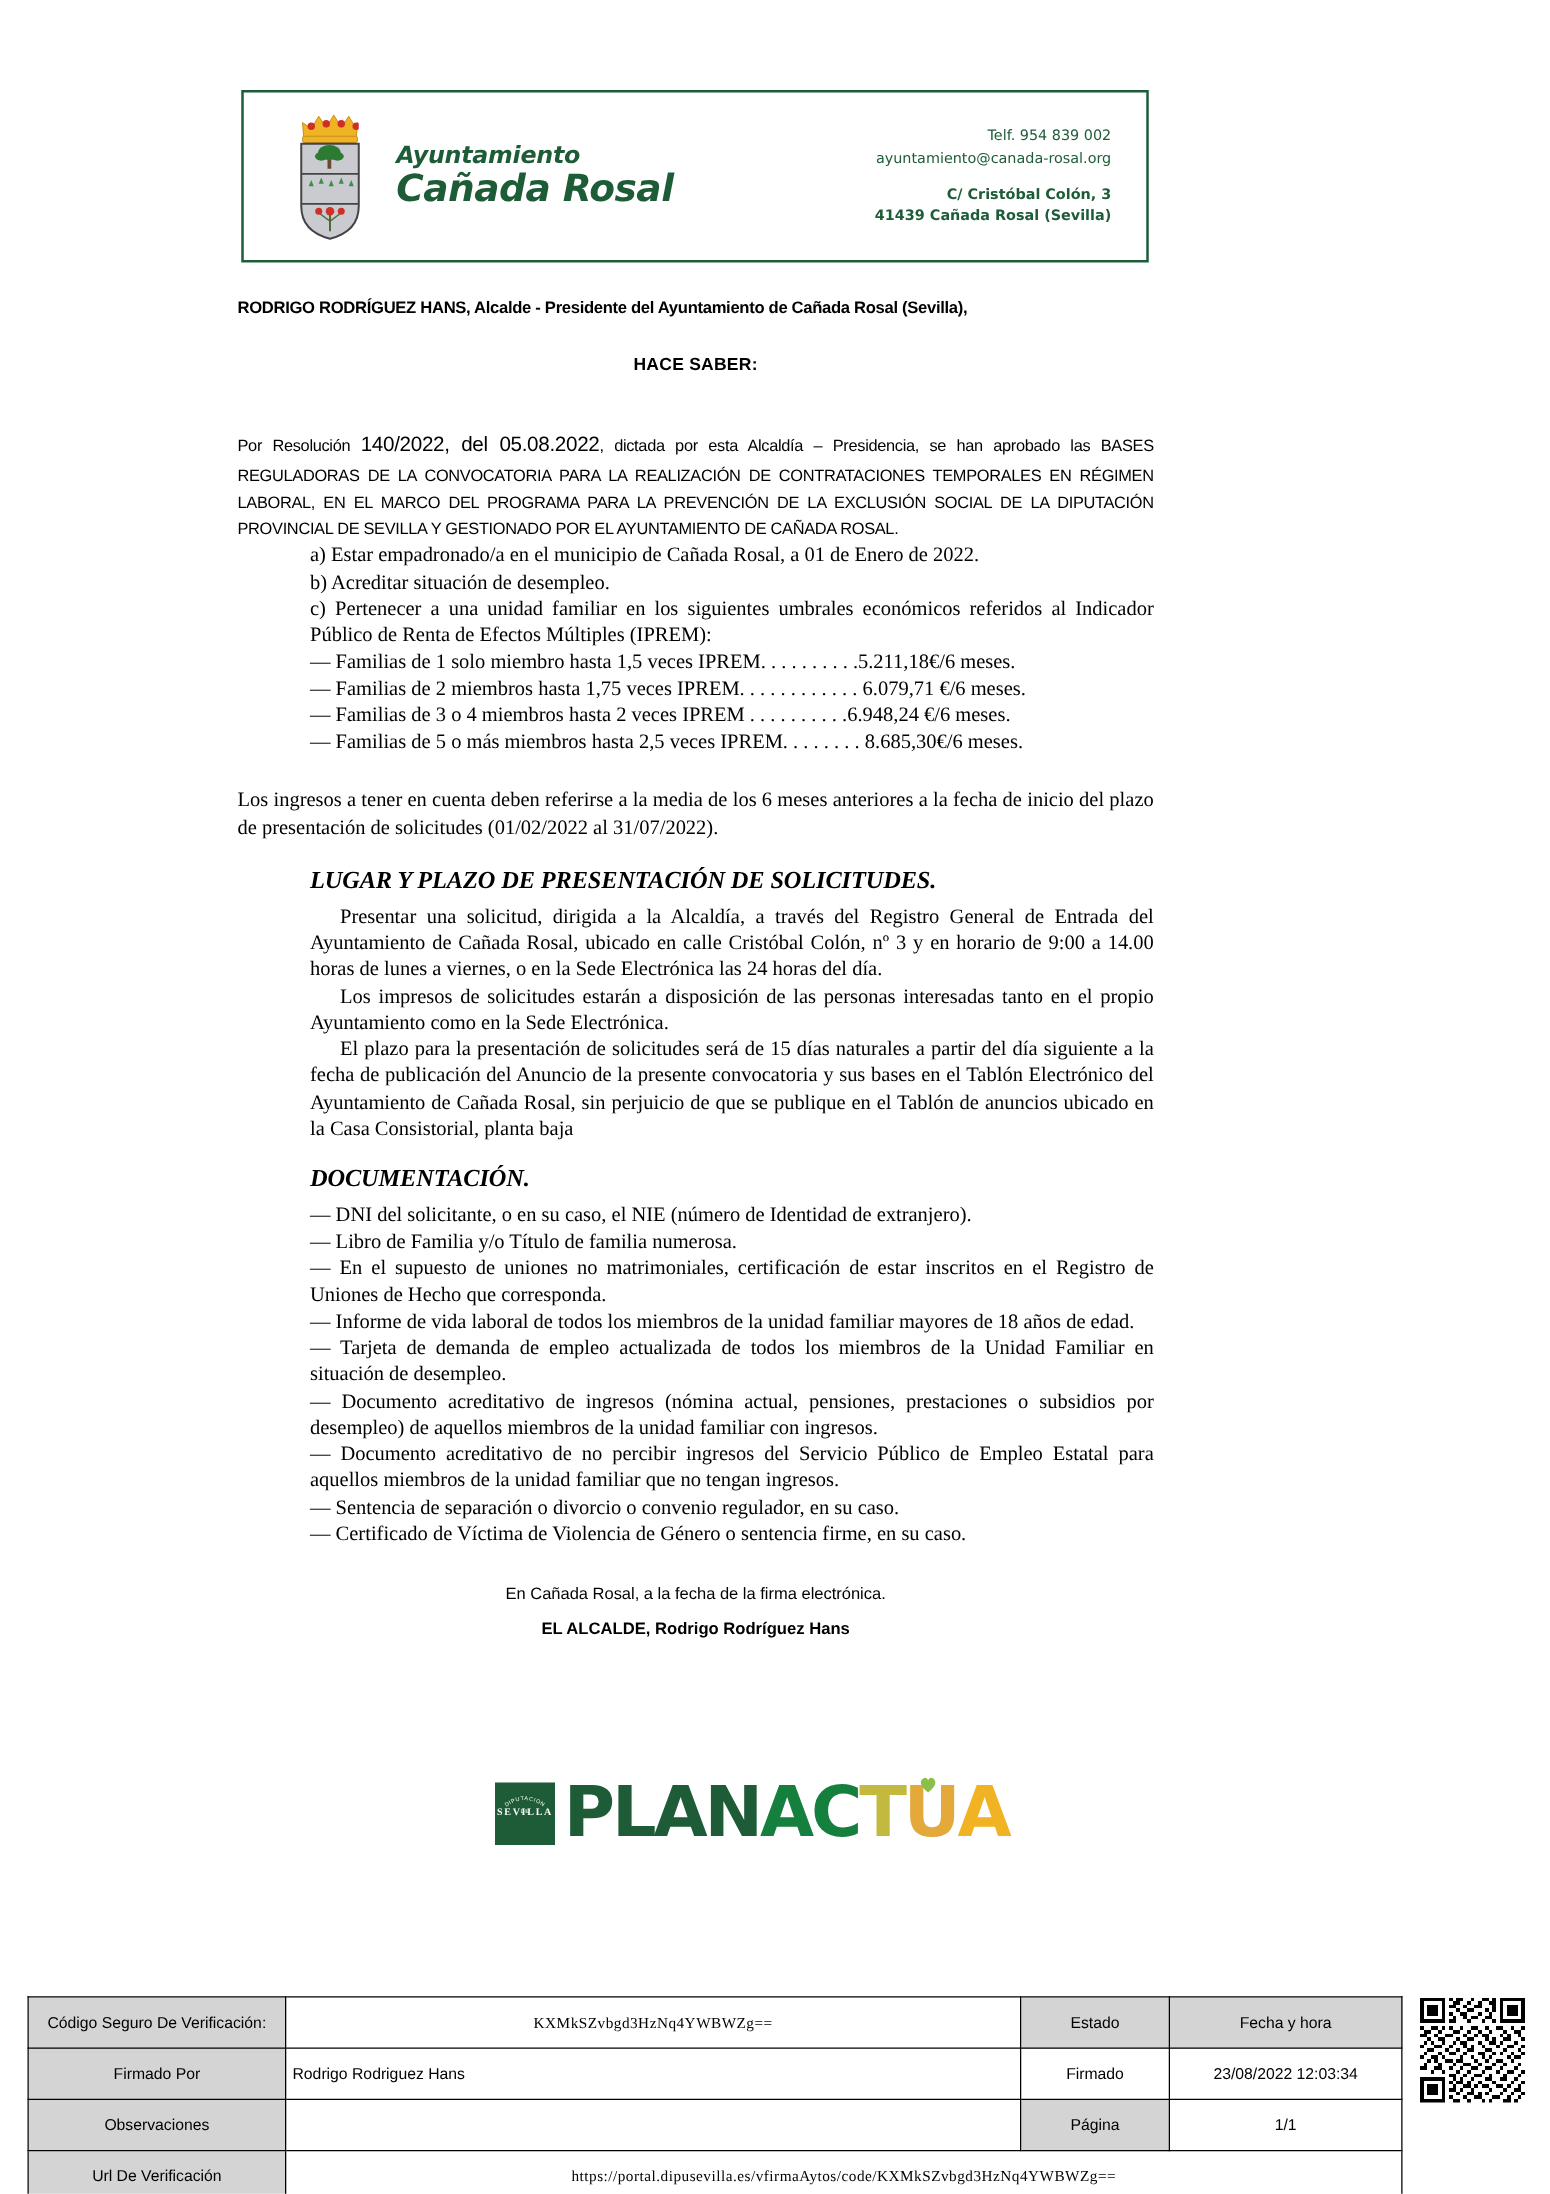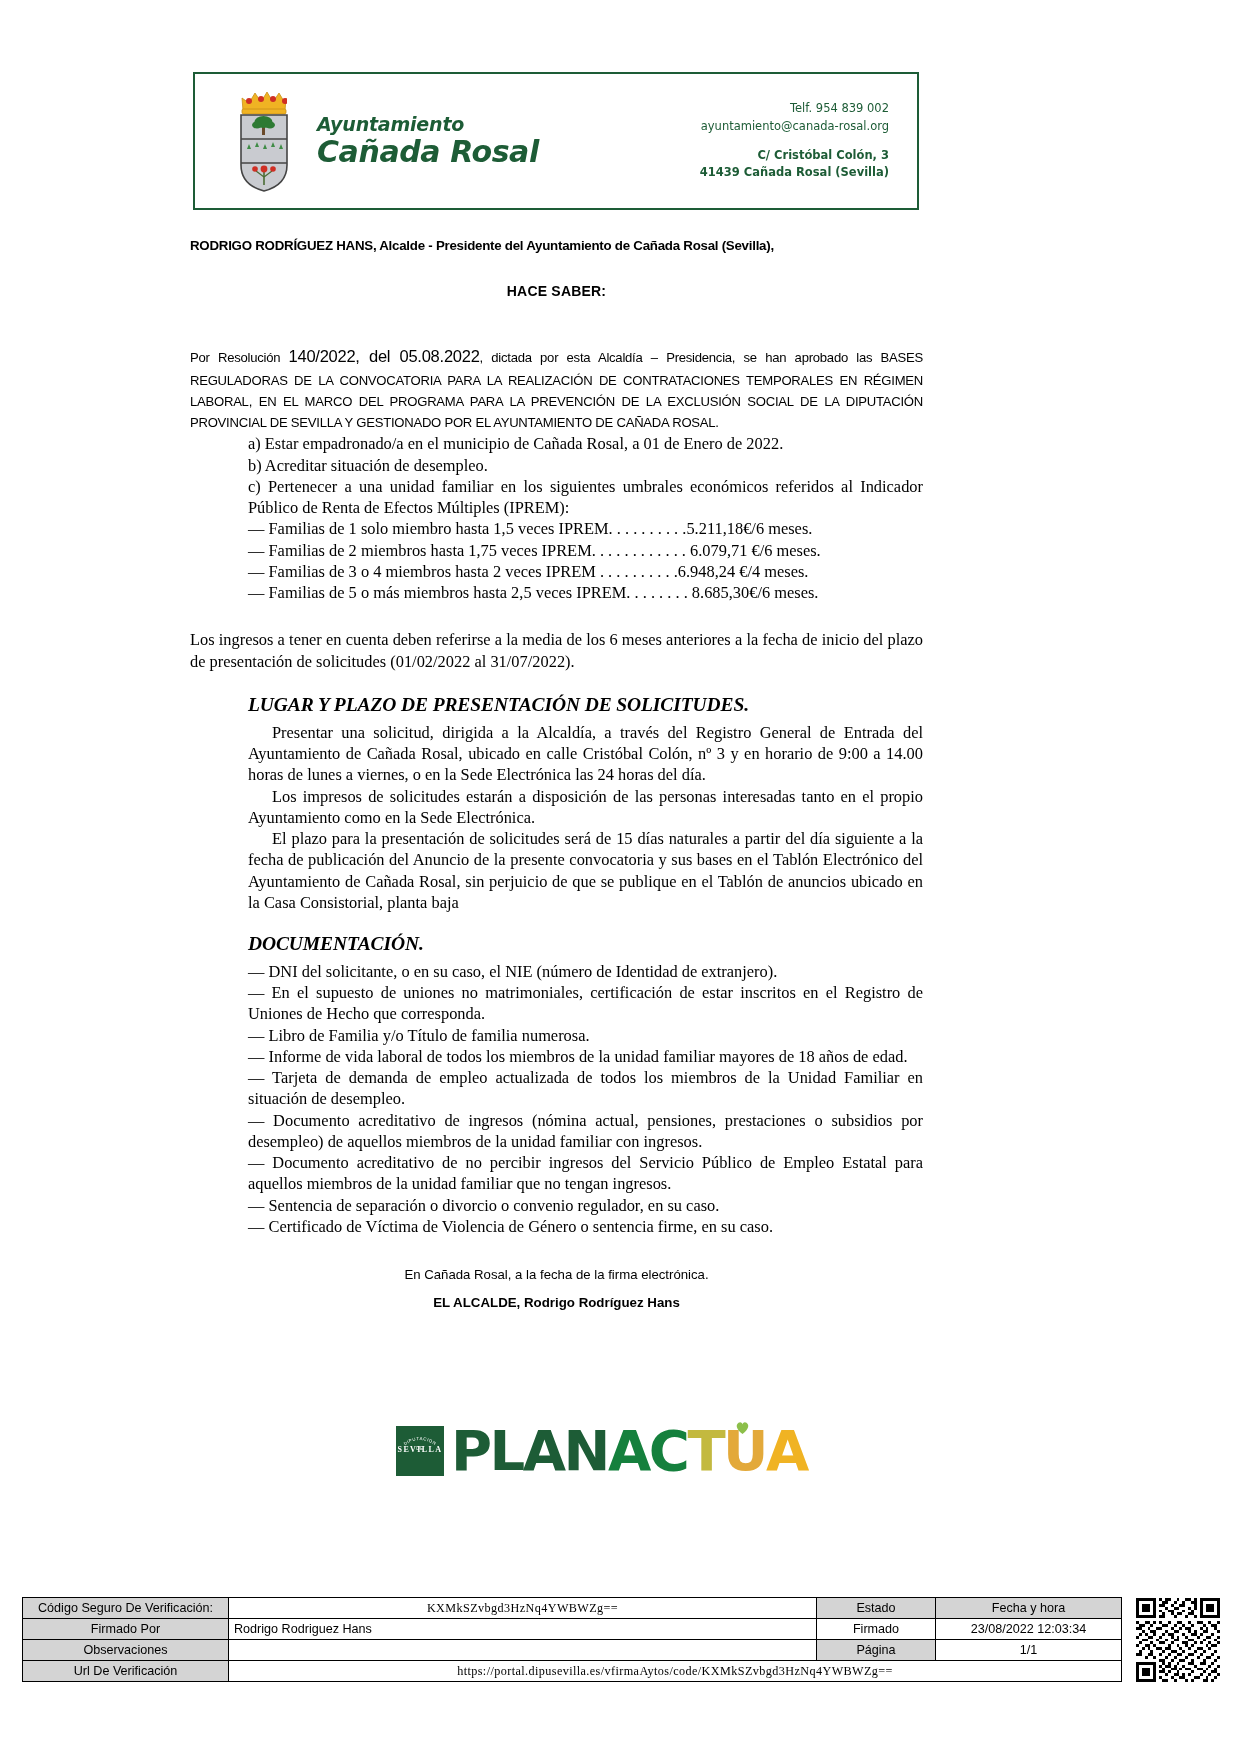--- a/index.html
+++ b/index.html
@@ -201,21 +201,21 @@
     position: absolute;
     left: 22px;
     top: 1597px;
     width: 1100px;
     border-collapse: collapse;
     font-family: "Liberation Sans", sans-serif;
     font-size: 12.6px;
   }
   .vtable td {
     border: 1px solid #000;
-    padding: 0 5px;
+    padding: 10px 5px;
     height: 20px;
     vertical-align: middle;
   }
   .vtable td.lbl {
     background: #d4d4d4;
     text-align: center;
     font-weight: normal;
     width: 195px;
   }
   .vtable td.mono {
@@ -304,38 +304,38 @@
   <div class="hace-saber">HACE SABER:</div>
 
   <div class="para-res"><span>Por Resolución </span><span class="big">140/2022, del 05.08.2022</span><span>, dictada por esta Alcaldía – Presidencia, se han aprobado las BASES REGULADORAS DE LA CONVOCATORIA PARA LA REALIZACIÓN DE CONTRATACIONES TEMPORALES EN RÉGIMEN LABORAL, EN EL MARCO DEL PROGRAMA PARA LA PREVENCIÓN DE LA EXCLUSIÓN SOCIAL DE LA DIPUTACIÓN PROVINCIAL DE SEVILLA Y GESTIONADO POR EL AYUNTAMIENTO DE CAÑADA ROSAL.</span></div>
 
   <div class="block">
     <p>a) Estar empadronado/a en el municipio de Cañada Rosal,  a 01 de Enero de 2022.</p>
     <p>b) Acreditar situación de desempleo.</p>
     <p class="just">c) Pertenecer a una unidad familiar en los siguientes umbrales económicos referidos al Indicador Público de Renta de Efectos Múltiples (IPREM):</p>
     <p>— Familias de 1 solo miembro hasta 1,5 veces IPREM. . . . . . . . . .5.211,18€/6 meses.</p>
     <p>— Familias de 2 miembros hasta 1,75 veces IPREM. . . . . . . . . . . .  6.079,71 €/6 meses.</p>
-    <p>— Familias de 3 o 4 miembros hasta 2 veces IPREM . . . . . . . . . .6.948,24 €/4 meses.</p>
+    <p>— Familias de 3 o 4 miembros hasta 2 veces IPREM . . . . . . . . . .6.948,24 €/6 meses.</p>
     <p>— Familias de 5 o más miembros hasta 2,5 veces IPREM. . . . . . . . 8.685,30€/6 meses.</p>
   </div>
 
   <div class="free">Los ingresos a tener en cuenta deben referirse a la media de los 6 meses anteriores a la fecha de inicio del plazo de presentación de solicitudes (01/02/2022 al 31/07/2022).</div>
 
   <h2 class="sec">LUGAR Y PLAZO DE PRESENTACIÓN DE SOLICITUDES.</h2>
   <div class="block">
     <p class="ind just">Presentar una solicitud, dirigida a la Alcaldía, a través del Registro General de Entrada del Ayuntamiento de Cañada Rosal, ubicado en calle Cristóbal Colón, nº 3 y en horario de 9:00 a 14.00 horas de lunes a viernes, o en la Sede Electrónica las 24 horas del día.</p>
     <p class="ind just">Los impresos de solicitudes estarán a disposición de las personas interesadas tanto en el propio Ayuntamiento como en la Sede Electrónica.</p>
     <p class="ind just">El plazo para la presentación de solicitudes será de 15 días naturales a partir del día siguiente a la fecha de publicación del Anuncio de la presente convocatoria y sus bases en el Tablón Electrónico del Ayuntamiento de Cañada Rosal, sin perjuicio de que se publique en el Tablón de anuncios ubicado en la Casa Consistorial, planta baja</p>
   </div>
 
   <h2 class="sec tight">DOCUMENTACIÓN.</h2>
   <div class="block">
     <p class="just">— DNI del solicitante, o en su caso, el NIE (número de Identidad de extranjero).</p>
+    <p class="just">— Libro de Familia y/o Título de familia numerosa.</p>
     <p class="just">— En el supuesto de uniones no matrimoniales, certificación de estar inscritos en el Registro de Uniones de Hecho que corresponda.</p>
-    <p class="just">— Libro de Familia y/o Título de familia numerosa.</p>
     <p class="just">— Informe de vida laboral de todos los miembros de la unidad familiar mayores de 18 años de edad.</p>
     <p class="just">— Tarjeta de demanda de empleo actualizada de todos los miembros de la Unidad Familiar en situación de desempleo.</p>
     <p class="just">— Documento acreditativo de ingresos (nómina actual, pensiones, prestaciones o subsidios por desempleo) de aquellos miembros de la unidad familiar con ingresos.</p>
     <p class="just">—  Documento acreditativo de no percibir ingresos del Servicio Público de Empleo Estatal para aquellos miembros de la unidad familiar que no tengan ingresos.</p>
     <p class="just">— Sentencia de separación o divorcio o convenio regulador, en su caso.</p>
     <p class="just">— Certificado de Víctima de Violencia de Género o sentencia firme, en su caso.</p>
   </div>
 
   <div class="closing">
     <div class="c1">En Cañada Rosal, a la fecha de la firma electrónica.</div>

